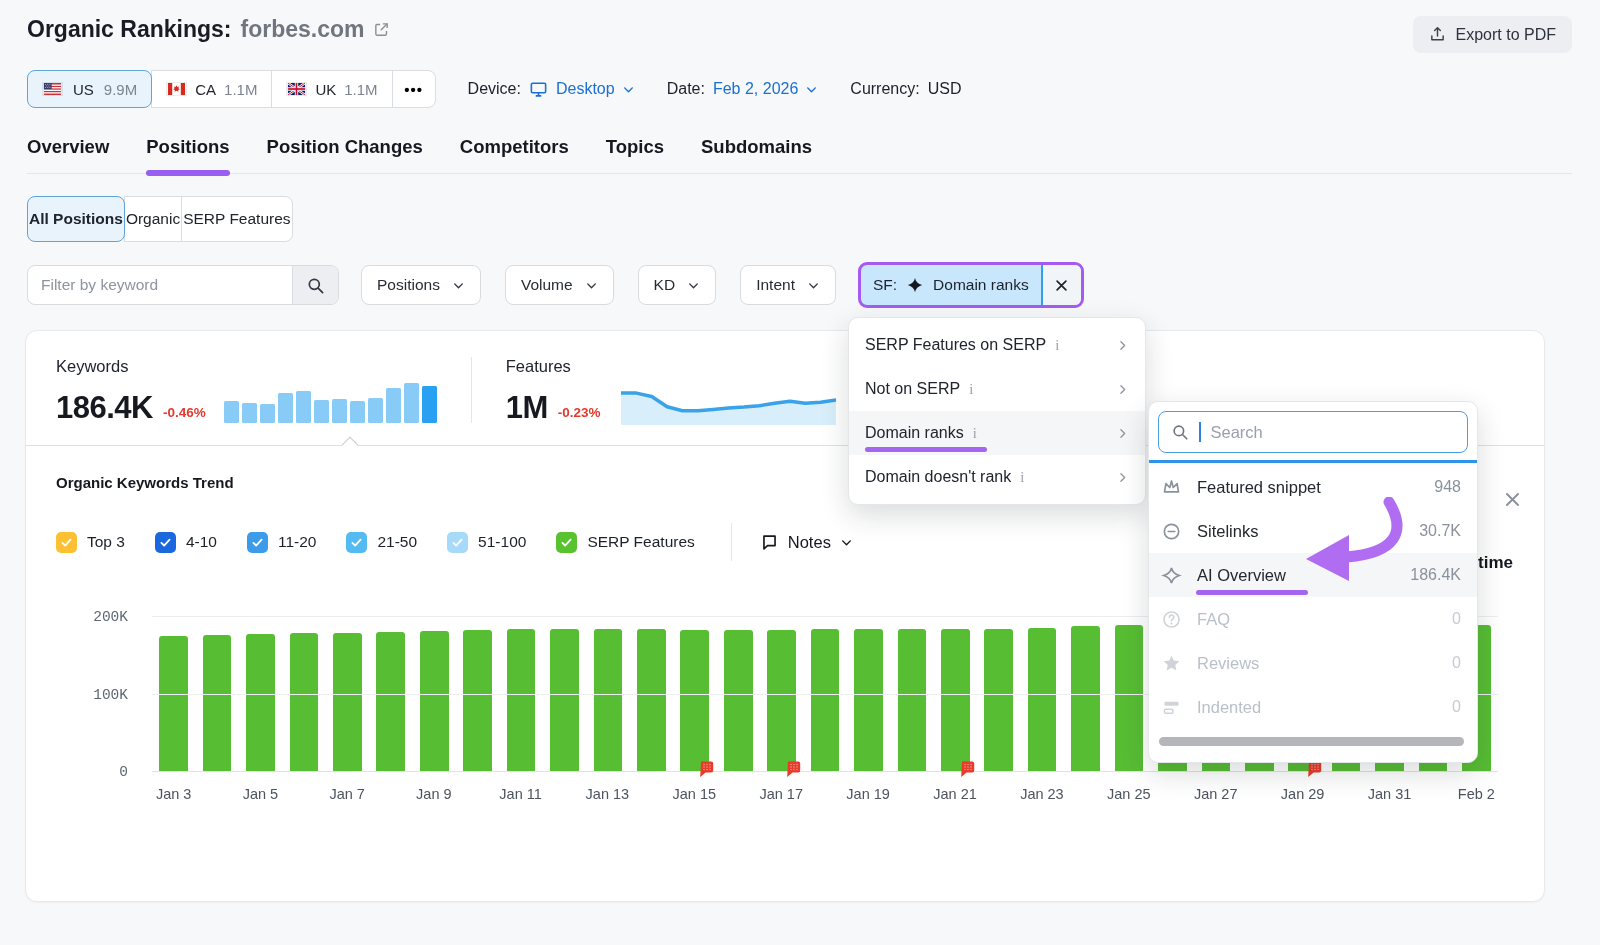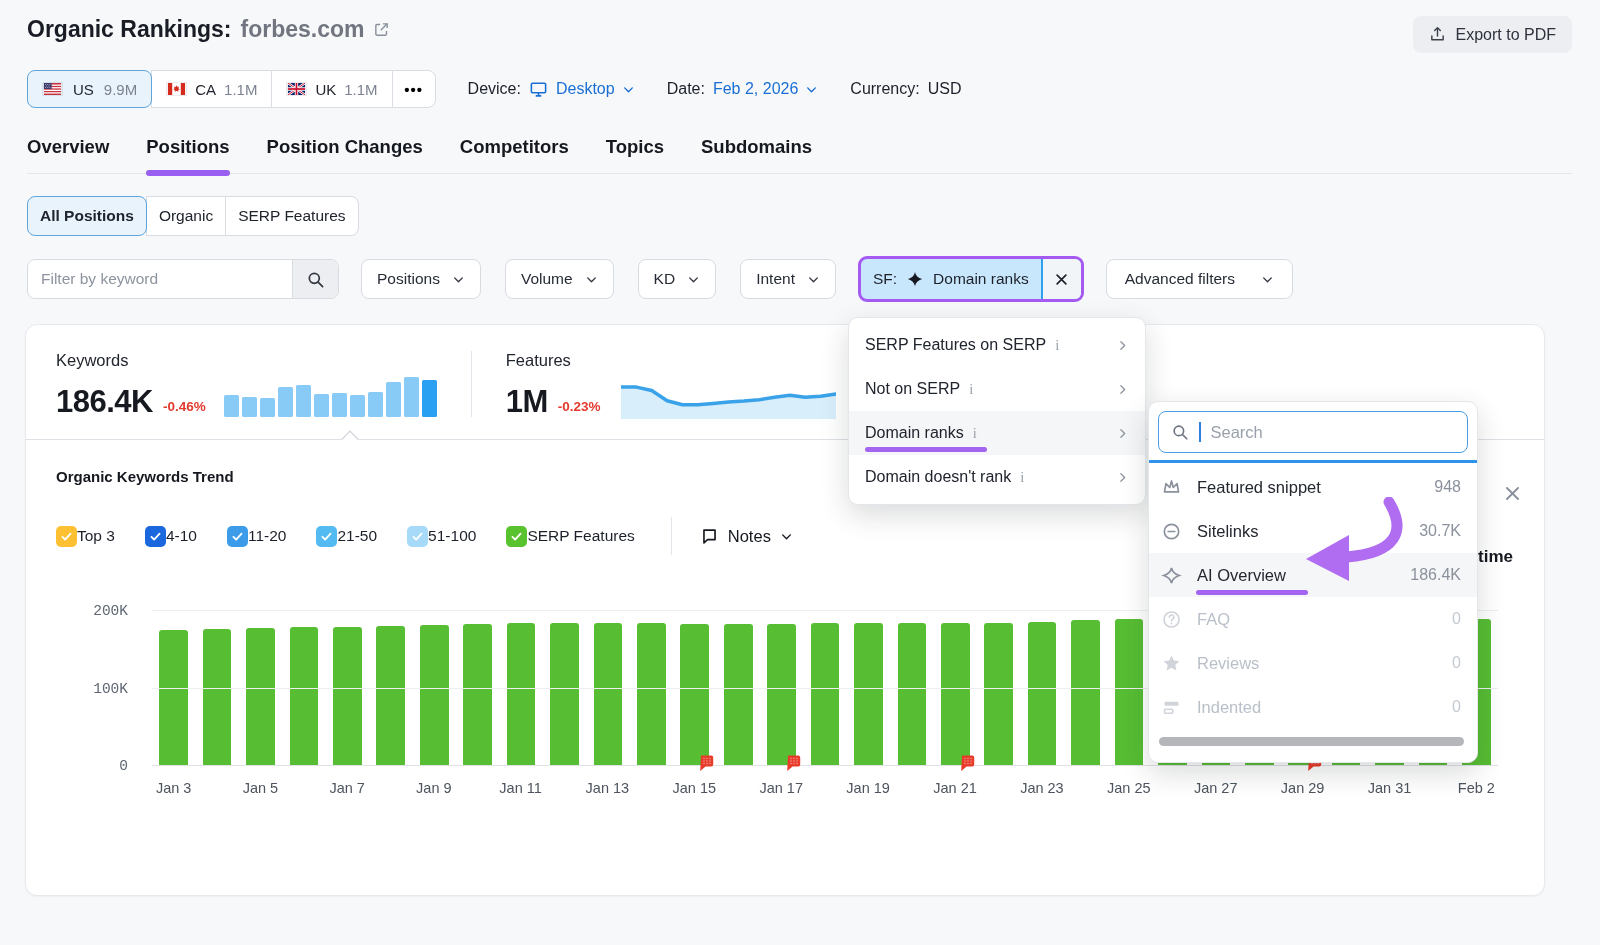--- a/index.html
+++ b/index.html
@@ -31,21 +31,21 @@
   .chev { display:inline-flex; width:13px; height:13px; }
   .monitor-ic { width:19px; height:19px; color:#1a6fd4; display:inline-flex; }
 
   
   #nav-tabs { display:flex; gap:37px; margin-top:28px; border-bottom:1px solid #e4e6ea; }
   .nav-tab { font-size:18.5px; font-weight:700; color:#15181f; padding-bottom:15px; position:relative; cursor:pointer; }
   .nav-tab.active::after { content:""; position:absolute; left:0; right:0; bottom:-3px; height:6px; border-radius:3px; background:#985ff0; }
 
   
   #pos-tabs { display:inline-flex; margin-top:22px; }
-  .pos-tab { height:40px; padding:0 12px; display:flex; align-items:center; background:#fff; border:1px solid #d9dce1; margin-left:-1px; font-size:15.5px; color:#20242d; cursor:pointer; }
+  .pos-tab { height:46px; padding:0 1px; display:flex; align-items:center; background:#fff; border:1px solid #d9dce1; margin-left:-1px; font-size:15.5px; color:#20242d; cursor:pointer; }
   .pos-tab:first-child { border-radius:8px 0 0 8px; margin-left:0; }
   .pos-tab:last-child { border-radius:0 8px 8px 0; }
   .pos-tab.active { background:#e9f3fc; border:1px solid #60a5da; border-radius:8px; position:relative; z-index:2; font-weight:700; }
 
   
   .filter-row { display:flex; align-items:center; gap:22px; margin-top:20px; }
   .kw-input { width:312px; height:40px; border:1px solid #d8dbe0; border-radius:8px; background:#fff; display:flex; overflow:hidden; }
   .kw-input input { flex:1; border:none; outline:none; padding:0 13px; font-family:inherit; font-size:15.5px; color:#1d222c; background:transparent; }
   .kw-input input::placeholder { color:#8d939f; }
   .kw-search-btn { width:46px; background:#eceef1; border:none; border-left:1px solid #d8dbe0; display:grid; place-items:center; cursor:pointer; }
@@ -73,21 +73,21 @@
   #kw-spark div.hl { background:#2aa0f2; }
   .vdiv { width:1px; background:#e2e5ea; align-self:stretch; margin:0 34px; }
   #traffic-spark { margin-left:10px; margin-bottom:-2px; }
   .stats-divider { margin-top:22px; border-top:1px solid #dde0e5; position:relative; }
   .notch { position:absolute; left:318px; top:-7px; width:12px; height:12px; background:#fff; border-left:1px solid #c9ccd2; border-top:1px solid #c9ccd2; transform:rotate(45deg); }
 
   .trend { padding:28px 30px 0; }
   .trend h2 { font-size:15px; font-weight:700; color:#15181f; }
   .legend-row { margin-top:32px; display:flex; align-items:center; }
   #legend { display:flex; gap:30px; align-items:center; }
-  .legend-item { display:flex; align-items:center; font-size:15.5px; color:#1c202a; cursor:pointer; }
+  .legend-item { display:flex; gap:10px; align-items:center; font-size:15.5px; color:#1c202a; cursor:pointer; }
   .cbox { width:21px; height:21px; border-radius:5px; display:grid; place-items:center; }
   .cbox svg { width:13px; height:13px; }
   .vsep { width:1px; height:38px; background:#e2e5ea; margin:0 28px 0 36px; }
   .notes-btn { display:flex; gap:9px; align-items:center; font-family:inherit; font-size:16.5px; color:#15181f; background:none; border:none; cursor:pointer; }
   .notes-btn .icon { width:19px; height:19px; color:#15181f; }
   .notes-btn .chev { color:#15181f; }
 
   
   .chart { margin-top:56px; position:relative; padding-left:96px; padding-right:16px; }
   .plot { height:155px; position:relative; }
@@ -326,28 +326,20 @@
           <span>Domain ranks</span>
         </span>
         <span class="sf-x">
           <span class="icon">
               <svg viewBox="0 0 24 24" fill="none" stroke="currentColor" stroke-width="2.8" stroke-linecap="round">
                 <path d="M5 5l14 14M19 5L5 19"></path>
               </svg>
             </span>
         </span>
       </div>
-      <button class="dropdown-btn adv">
-        <span>Advanced filters</span>
-        <span class="chev">
-            <svg viewBox="0 0 24 24" fill="none" stroke="currentColor" stroke-width="2.6" stroke-linecap="round" stroke-linejoin="round">
-              <path d="M5 9l7 7 7-7"></path>
-            </svg>
-          </span>
-      </button>
     </div>
   </div>
 
   <div class="card">
     <div class="stats">
       <div class="stat">
         <div class="stat-label">Keywords</div>
         <div class="stat-line">
           <span class="stat-value">186.4K</span>
           <span class="stat-change">-0.46%</span>

